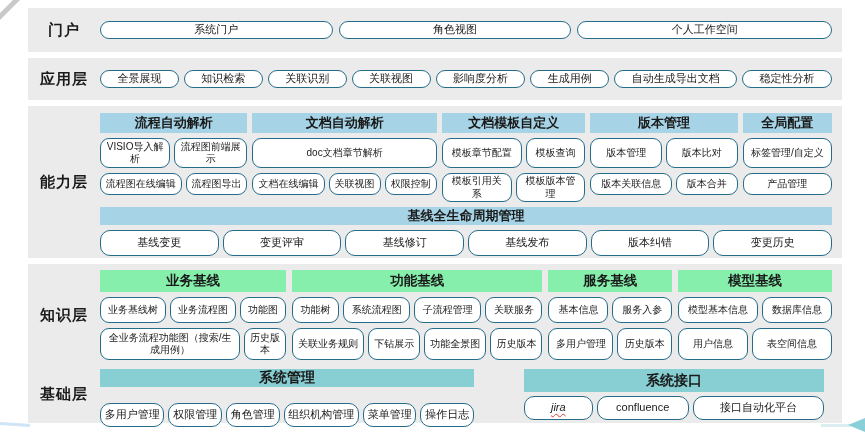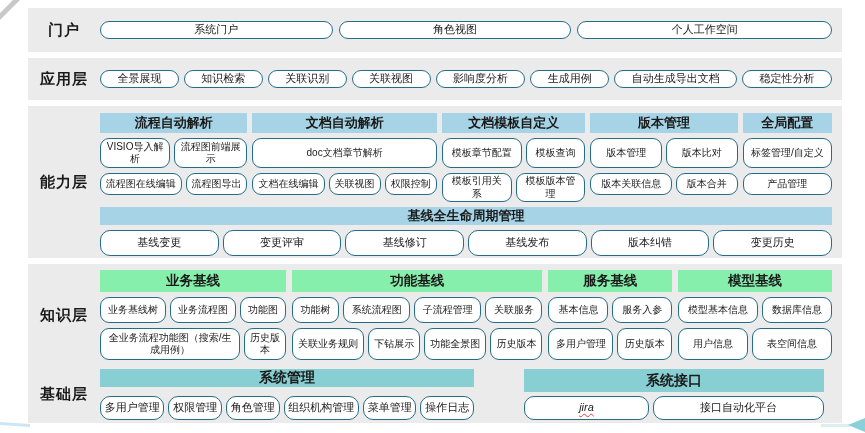--- a/index.html
+++ b/index.html
@@ -230,34 +230,35 @@
               <div class="btn">表空间信息</div>
             </div>
         </div>
       </div>
     </div>
   </div>
 
   <div class="band" id="band-base">
     <div class="layer-label">基础层</div>
     <div class="band-content" style="display:flex;">
-      <div class="sec" id="sec-sysmgmt" style="gap:5px;">
+      <div class="sec" id="sec-sysmgmt" style="gap:12px;">
         <div class="sec-header base-hdr">系统管理</div>
         <div class="btn-row base-row">
             <div class="btn lg">多用户管理</div>
             <div class="btn lg">权限管理</div>
             <div class="btn lg">角色管理</div>
             <div class="btn lg">组织机构管理</div>
             <div class="btn lg">菜单管理</div>
             <div class="btn lg">操作日志</div>
           </div>
       </div>
       <div class="sec" id="sec-sysiface" style="gap:0;">
         <div class="sec-header base-hdr">系统接口</div>
         <div class="btn-row base-row" id="iface-row">
             <div class="btn lg spellcheck">jira</div>
+            <div class="btn lg">confluence</div>
             <div class="btn lg">接口自动化平台</div>
           </div>
       </div>
     </div>
   </div>
 
 </div>
 
 </body></html>

